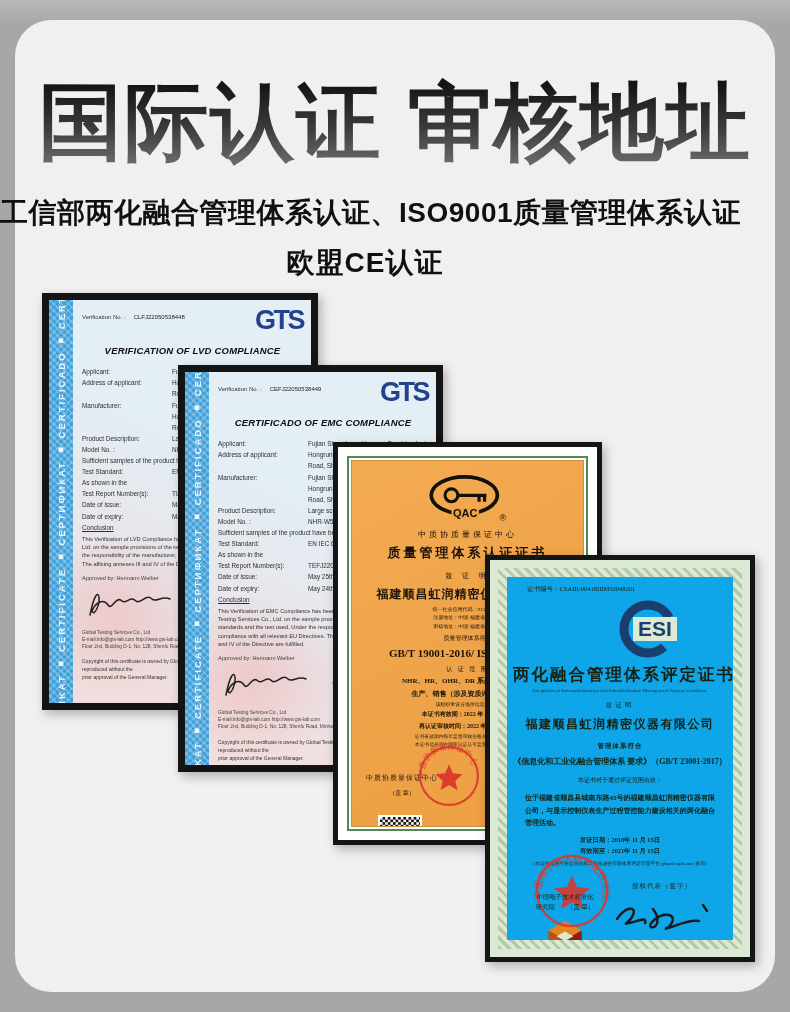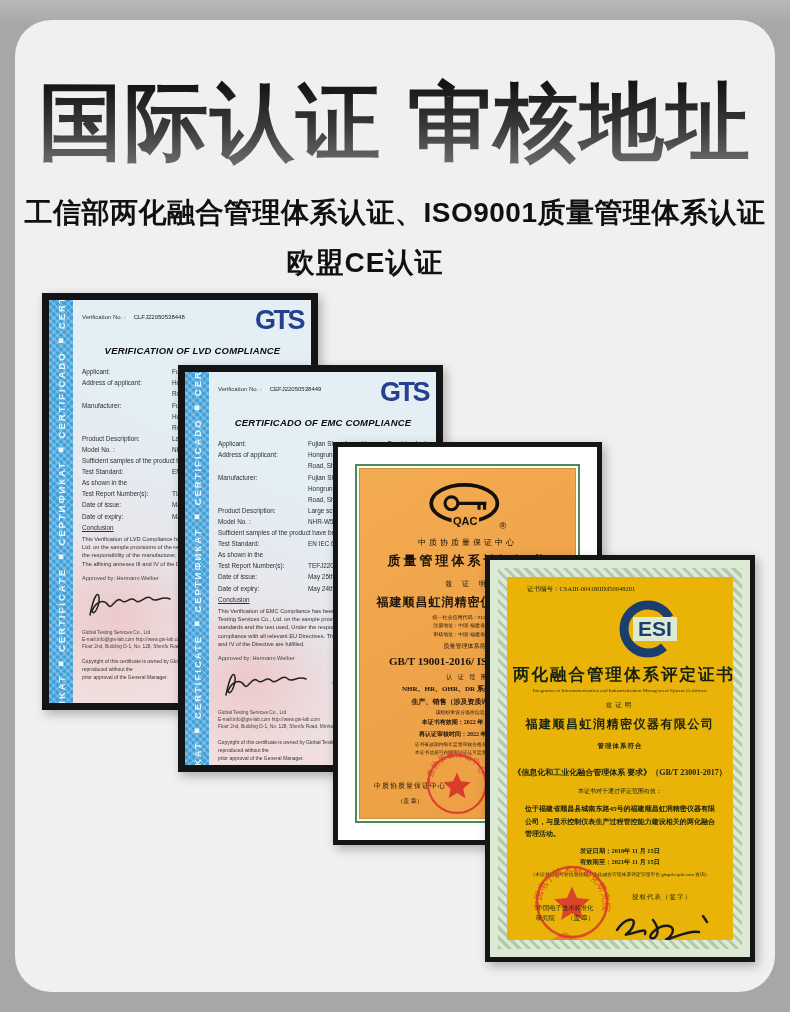--- a/index.html
+++ b/index.html
@@ -14,21 +14,21 @@
   }
   
   .page-title{
     position:absolute;left:0;top:76px;width:790px;text-align:center;
     font-size:84px;font-weight:900;letter-spacing:2px;line-height:1.1;
     background:linear-gradient(180deg,#151515 10%,#3a3a3a 55%,#6f6f6f 100%);
     -webkit-background-clip:text;background-clip:text;color:transparent;
     white-space:nowrap;
   }
   .page-sub1{
-    position:absolute;left:0;top:194px;width:790px;text-align:center;
+    position:absolute;left:0;top:194px;width:672px;text-align:center;
     font-size:28px;font-weight:700;color:#101010;letter-spacing:0.5px;white-space:nowrap;
   }
   .page-sub2{
     position:absolute;left:0;top:244px;width:730px;text-align:center;
     font-size:28px;font-weight:700;color:#101010;letter-spacing:1px;
   }
   
   .cert{position:absolute;box-sizing:border-box;box-shadow:3px 4px 10px rgba(0,0,0,0.28);}
   
   .gts{border:7px solid #141414;background:#dfeaf1;display:flex;}
@@ -61,21 +61,21 @@
   .frow .fl{flex:0 0 90px;}
   .frow .fv{flex:1;white-space:nowrap;overflow:hidden;}
   .frow.full .fl{flex:0 0 0;}
   .frow.underline .fv{text-decoration:underline;}
   .gts-para{font-size:5.7px;line-height:1.45;color:#333;margin-top:2px;text-align:left;}
   .gts-approved{font-size:5.6px;color:#444;margin-top:7px;}
   .sig-row{display:flex;align-items:center;margin-top:2px;height:40px;}
   .gts-footer{font-size:4.8px;color:#444;line-height:1.5;margin-top:6px;}
   .gts-copy{font-size:5px;color:#333;line-height:1.6;margin-top:7px;}
   
-  .qac{border:5px solid #151515;background:#ffffff;padding:17px;}
+  .qac{border:5px solid #151515;background:#ffffff;padding:9px;}
   .qac-inner{border:2px solid #4f8a55;height:100%;box-sizing:border-box;padding:2px;}
   .qac-paper{
     height:100%;box-sizing:border-box;border:1px solid #c9913b;
     background:linear-gradient(150deg,#f3ab52 0%,#efa348 55%,#ec9f42 100%);
     text-align:center;padding:12px 8px 6px 8px;position:relative;overflow:hidden;
     font-family:"Liberation Serif",serif;color:#1c1208;
   }
   .qac-org{font-size:8px;letter-spacing:3px;margin-top:4px;}
   .qac-title{font-size:13px;font-weight:700;letter-spacing:3px;margin-top:4px;}
   .qac-certify{font-size:7px;letter-spacing:4px;margin-top:9px;}
@@ -97,31 +97,31 @@
   .qr{
     width:40px;height:40px;border:2px solid #fdfdfd;
     background:repeating-conic-gradient(#151515 0% 25%,#f2f2f2 0% 50%) 0 0/5.2px 5.2px;
   }
   
   .esi{border:5px solid #151515;background:#dcead3;padding:8px;}
   .esi-inner{
     height:100%;box-sizing:border-box;position:relative;overflow:hidden;
     border:9px solid transparent;
     border-image:repeating-linear-gradient(45deg,#b4c9ae 0 3px,#dcead3 3px 7px) 9;
-    background:#eab308;text-align:center;padding:4px 6px;
+    background:#0ea5e9;text-align:center;padding:4px 6px;
     font-family:"Liberation Serif",serif;color:#17210f;
   }
   .esi-no{font-size:6.5px;text-align:left;padding:4px 0 0 14px;}
   .esi-logo-wrap{margin-top:6px;height:58px;}
   .esi-title{font-size:16.5px;font-weight:700;letter-spacing:2px;margin-top:6px;white-space:nowrap;}
   .esi-sub-en{font-size:5px;margin-top:2px;white-space:nowrap;color:#2a3322;}
   .esi-certify{font-size:6.5px;letter-spacing:3px;margin-top:8px;}
   .esi-company{font-size:12px;font-weight:700;letter-spacing:1.5px;margin-top:6px;white-space:nowrap;}
   .esi-conform{font-size:6.5px;font-weight:700;margin-top:9px;letter-spacing:1px;}
-  .esi-standard{font-size:8px;font-weight:700;margin-top:16px;white-space:nowrap;}
+  .esi-standard{font-size:8px;font-weight:700;margin-top:5px;white-space:nowrap;}
   .esi-scope-intro{font-size:6px;margin-top:9px;}
   .esi-scope-body{font-size:7px;font-weight:700;text-align:justify;margin:7px 12px 0 12px;line-height:1.8;}
   .esi-dates{font-size:6.3px;font-weight:700;margin-top:6px;}
   .esi-query{font-size:4.8px;margin-top:4px;white-space:nowrap;}
   .esi-bottom{display:flex;justify-content:space-between;padding:0 10px;margin-top:2px;position:relative;}
   .esi-bl{position:relative;width:120px;text-align:center;}
   .esi-seal{position:absolute;left:10px;top:-16px;}
   .esi-sealtext{font-size:6.3px;margin-top:24px;position:relative;z-index:1;line-height:1.7;}
   .esi-cube{margin-top:6px;}
   .esi-br{width:130px;text-align:center;}

